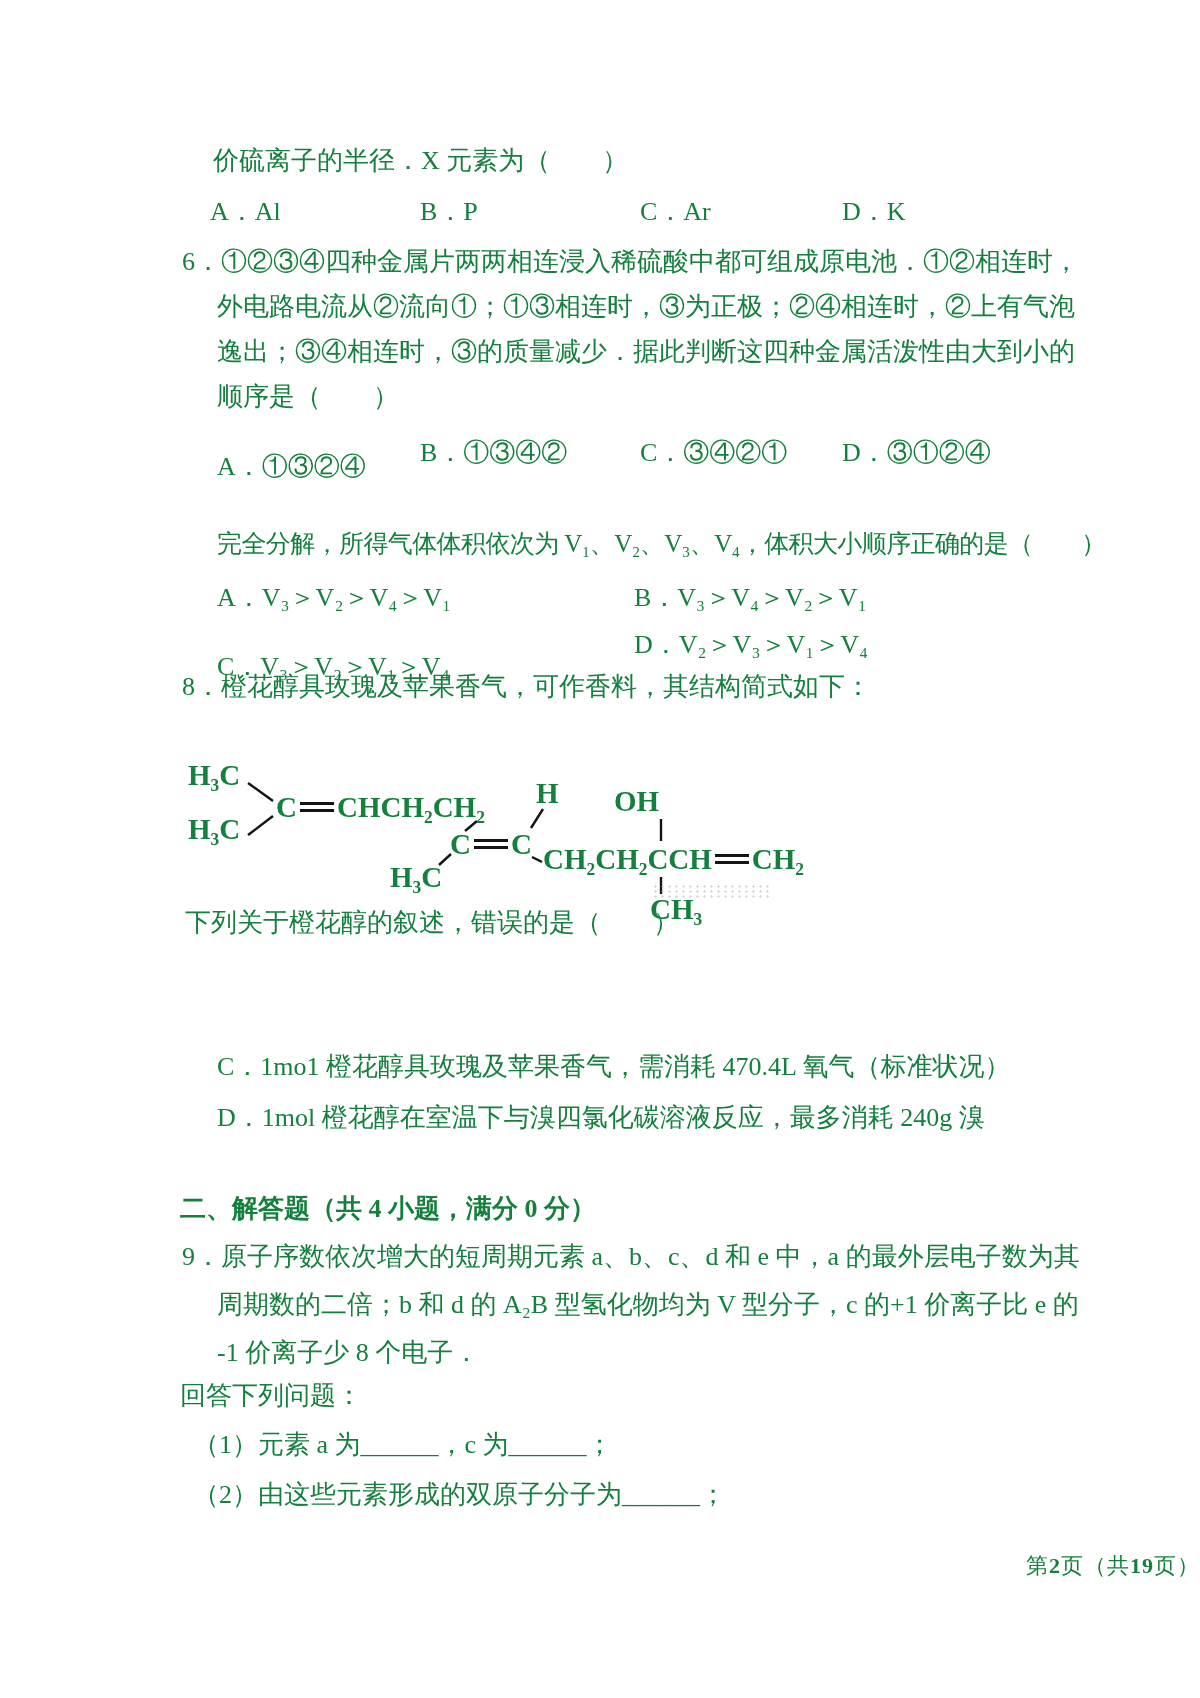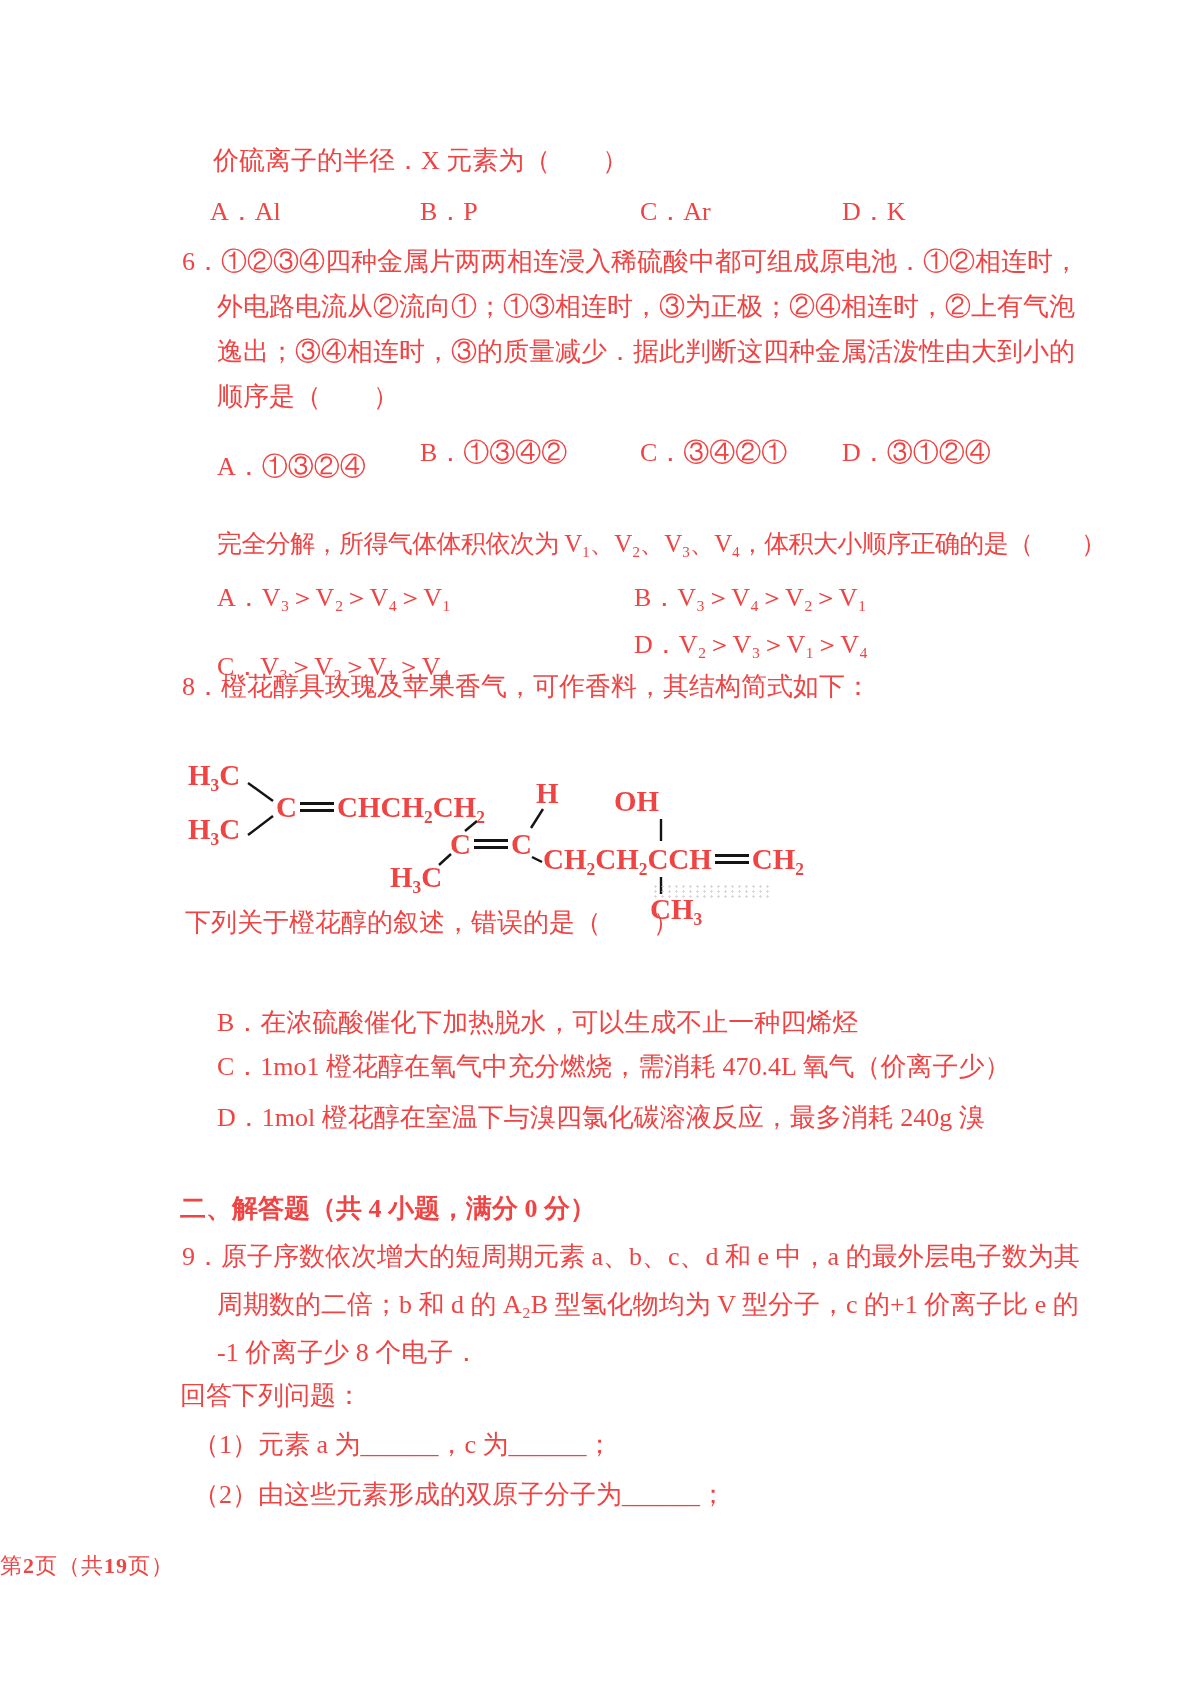--- a/index.html
+++ b/index.html
@@ -1,19 +1,19 @@
 <!DOCTYPE html>
 <html><head>
 <meta charset="utf-8">
 <style>
   html,body { margin:0; padding:0; background:#ffffff; }
   .page {
     position:relative; width:1200px; height:1698px; background:#ffffff;
     font-family:"Liberation Serif","DejaVu Serif",serif;
-    color:#ef4444; overflow:hidden;
+    color:#15803d; overflow:hidden;
   }
   .ln { position:absolute; font-size:26px; line-height:30px; white-space:nowrap; }
   .tight { font-size:25px; letter-spacing:-0.6px; }
   .bold { font-weight:bold; }
   .qnum { display:inline-block; min-width:36px; }
   
   .formula {
     position:absolute; left:180px; top:715px; width:720px; height:210px;
     font-family:"Liberation Serif","DejaVu Serif",serif; font-weight:bold;
     font-size:29px; line-height:32px;margin-top:36px;
@@ -26,21 +26,21 @@
   }
   .bonds { position:absolute; left:0; top:0; }
   .bonds line { stroke:#141414; stroke-width:2.4; }
   .watermark {
     position:absolute; left:652px; top:884px; width:118px; height:14px;
     opacity:.55;
     background-image:radial-gradient(circle,#b9b9b9 1px,transparent 1.3px);
     background-size:7px 5px;
   }
   .footer {
-    position:absolute; left:0; top:1551px; width:100%; text-align:left;
+    position:absolute; left:0; top:1551px; width:100%; text-align:right;
     font-size:22px; letter-spacing:1px;
   }
   .footer b { font-weight:bold; }
 </style>
 </head>
 <body>
 
 <div class="page">
 
   <div class="ln" style="left:213px;top:146px">价硫离子的半径．X 元素为（　　）</div>
@@ -83,22 +83,21 @@
     <span class="fl" style="left:270px;top:77px"><span>C</span><span class="dbond"></span><span>C</span></span>
     <span class="fl" style="left:356px;top:26px">H</span>
     <span class="fl" style="left:210px;top:110px">H₃C</span>
     <span class="fl" style="left:434px;top:34px">OH</span>
     <span class="fl" style="left:363px;top:92px"><span>CH₂CH₂CCH</span><span class="dbond"></span><span>CH₂</span></span>
     <span class="fl" style="left:470px;top:142px">CH₃</span>
   </div>
   <div class="watermark"></div>
 
   <div class="ln" style="left:185px;top:908px">下列关于橙花醇的叙述，错误的是（　　）</div>
-  <div class="ln" style="left:217px;top:1008px">B．在浓硫酸催化下加热脱水，可以生成不止一种四烯烃</div>
-  <div class="ln" style="left:217px;top:1052px">C．1mo1 橙花醇在氧气中充分燃烧，需消耗 470.4L 氧气（价离子少）</div>
+  <div class="ln" style="left:217px;top:1052px">C．1mo1 橙花醇具玫瑰及苹果香气，需消耗 470.4L 氧气（标准状况）</div>
   <div class="ln" style="left:217px;top:1103px">D．1mol 橙花醇在室温下与溴四氯化碳溶液反应，最多消耗 240g 溴</div>
 
   <div class="ln bold" style="left:180px;top:1194px">二、解答题（共 4 小题，满分 0 分）</div>
 
   <div class="ln" style="left:182px;top:1242px"><span class="qnum">9．</span><span>原子序数依次增大的短周期元素 a、b、c、d 和 e 中，a 的最外层电子数为其</span></div>
   <div class="ln" style="left:217px;top:1290px">周期数的二倍；b 和 d 的 A₂B 型氢化物均为 V 型分子，c 的+1 价离子比 e 的</div>
   <div class="ln" style="left:217px;top:1338px">-1 价离子少 8 个电子．</div>
   <div class="ln" style="left:180px;top:1381px">回答下列问题：</div>
   <div class="ln" style="left:193px;top:1430px">（1）元素 a 为______，c 为______；</div>
   <div class="ln" style="left:193px;top:1480px">（2）由这些元素形成的双原子分子为______；</div>

